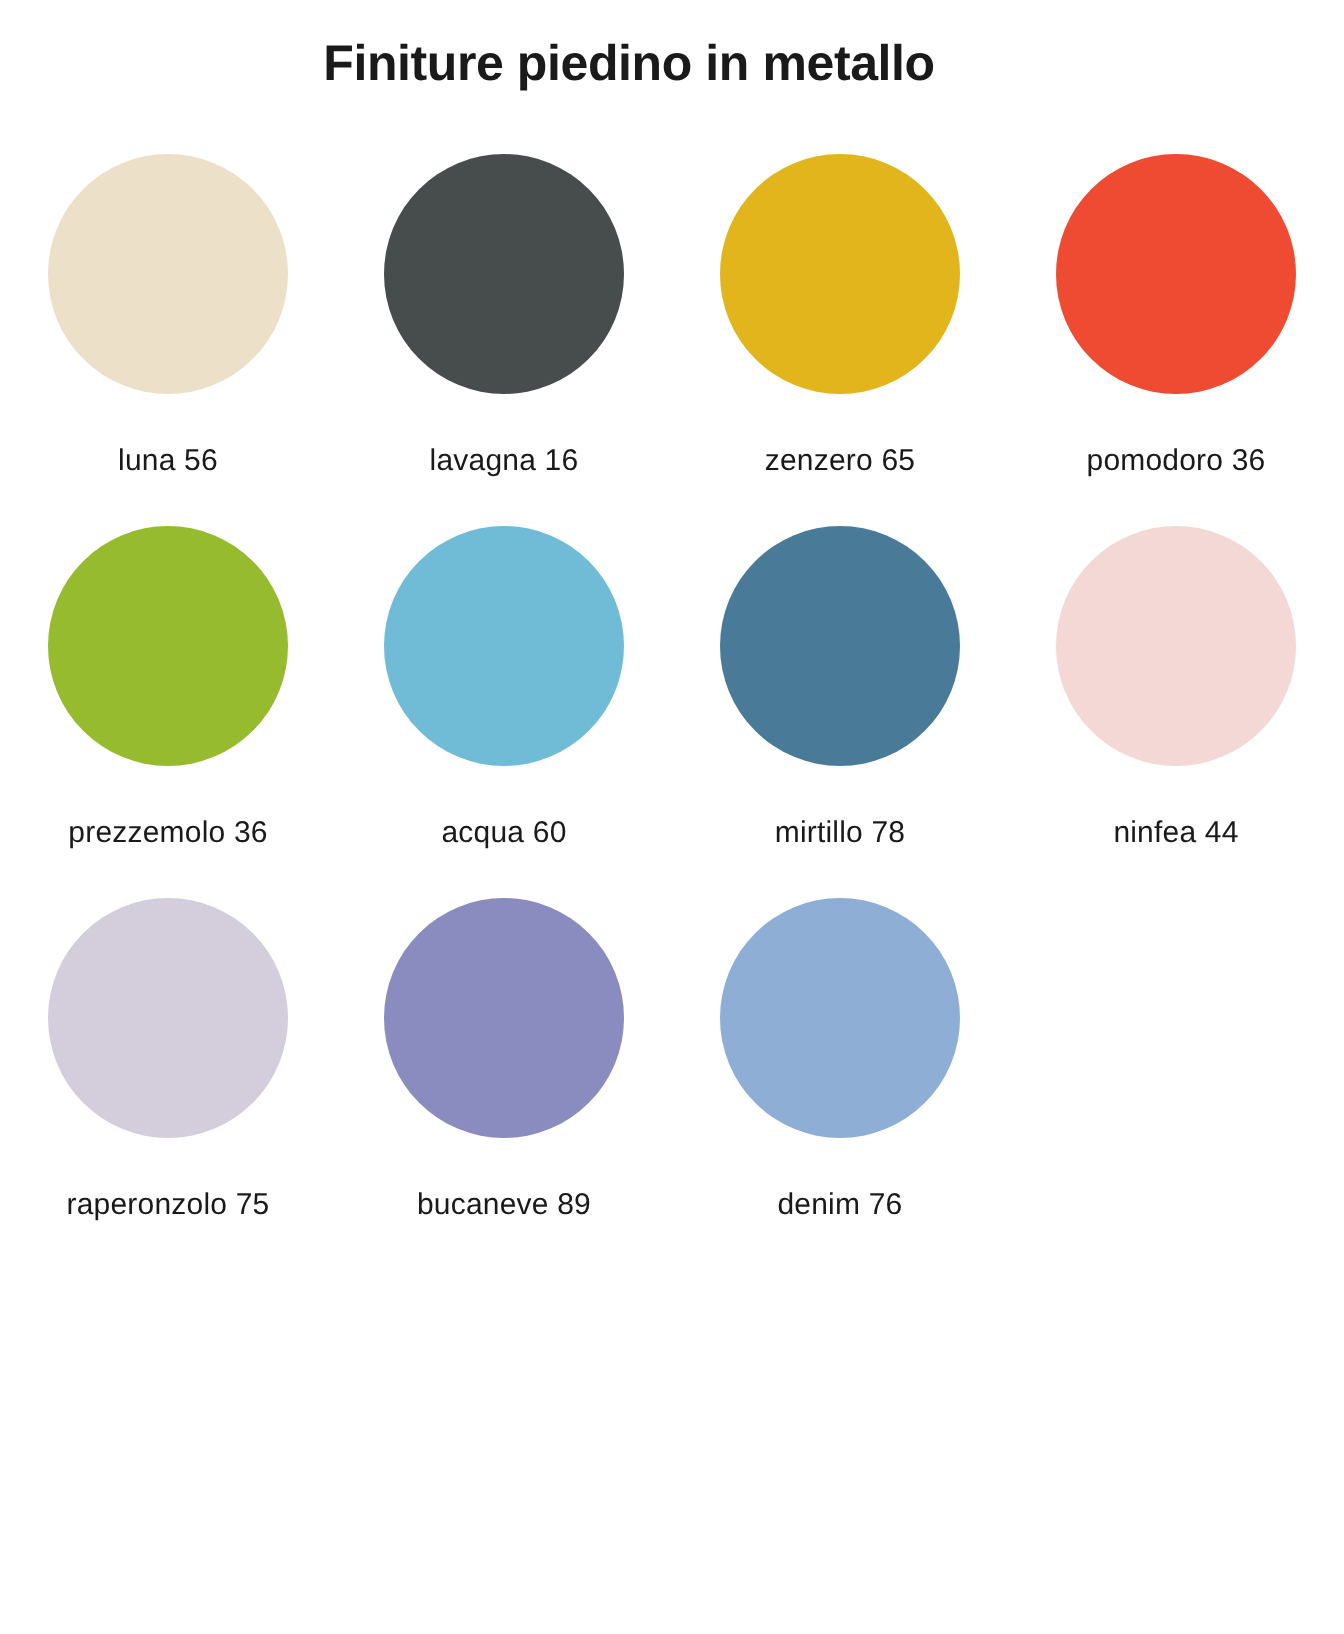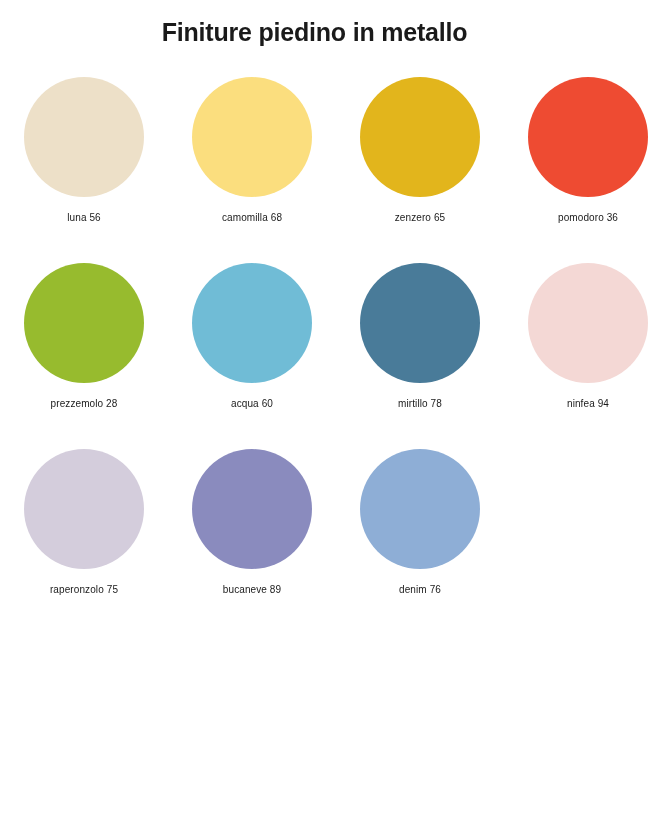--- a/index.html
+++ b/index.html
@@ -45,23 +45,23 @@
     flex-direction: column;
     align-items: center;
   }
   .swatch-circle {
     width: 120px;
     height: 120px;
     border-radius: 50%;
     display: block;
   }
   .swatch-label {
-    margin-top: 15px;
+    margin-top: 28px;
     font-family: "Liberation Sans", sans-serif;
-    font-size: 10px;
+    font-size: 15px;
     font-weight: normal;
     color: #1a1a1a;
     text-align: center;
     letter-spacing: 0.1px;
     line-height: 12px;
     white-space: nowrap;
   }
 </style>
 </head>
 <body>
@@ -69,46 +69,46 @@
 <div class="page">
 
   <h1 class="page-title">Finiture piedino in metallo</h1>
 
   <div class="swatch-grid">
       <div class="swatch-cell">
         <span class="swatch-circle" style="background-color: rgb(237, 224, 200);"></span>
         <span class="swatch-label">luna 56</span>
       </div>
       <div class="swatch-cell">
-        <span class="swatch-circle" style="background-color: rgb(251, 222, 126);"></span>
-        <span class="swatch-label">camomilla 68</span>
+        <span class="swatch-circle" style="background-color: rgb(71, 76, 76);"></span>
+        <span class="swatch-label">lavagna 16</span>
       </div>
       <div class="swatch-cell">
         <span class="swatch-circle" style="background-color: rgb(226, 181, 28);"></span>
         <span class="swatch-label">zenzero 65</span>
       </div>
       <div class="swatch-cell">
         <span class="swatch-circle" style="background-color: rgb(238, 75, 50);"></span>
         <span class="swatch-label">pomodoro 36</span>
       </div>
       <div class="swatch-cell">
         <span class="swatch-circle" style="background-color: rgb(151, 187, 46);"></span>
-        <span class="swatch-label">prezzemolo 28</span>
+        <span class="swatch-label">prezzemolo 36</span>
       </div>
       <div class="swatch-cell">
         <span class="swatch-circle" style="background-color: rgb(112, 188, 214);"></span>
         <span class="swatch-label">acqua 60</span>
       </div>
       <div class="swatch-cell">
         <span class="swatch-circle" style="background-color: rgb(73, 123, 153);"></span>
         <span class="swatch-label">mirtillo 78</span>
       </div>
       <div class="swatch-cell">
         <span class="swatch-circle" style="background-color: rgb(244, 216, 213);"></span>
-        <span class="swatch-label">ninfea 94</span>
+        <span class="swatch-label">ninfea 44</span>
       </div>
       <div class="swatch-cell">
         <span class="swatch-circle" style="background-color: rgb(212, 205, 220);"></span>
         <span class="swatch-label">raperonzolo 75</span>
       </div>
       <div class="swatch-cell">
         <span class="swatch-circle" style="background-color: rgb(138, 139, 190);"></span>
         <span class="swatch-label">bucaneve 89</span>
       </div>
       <div class="swatch-cell">

